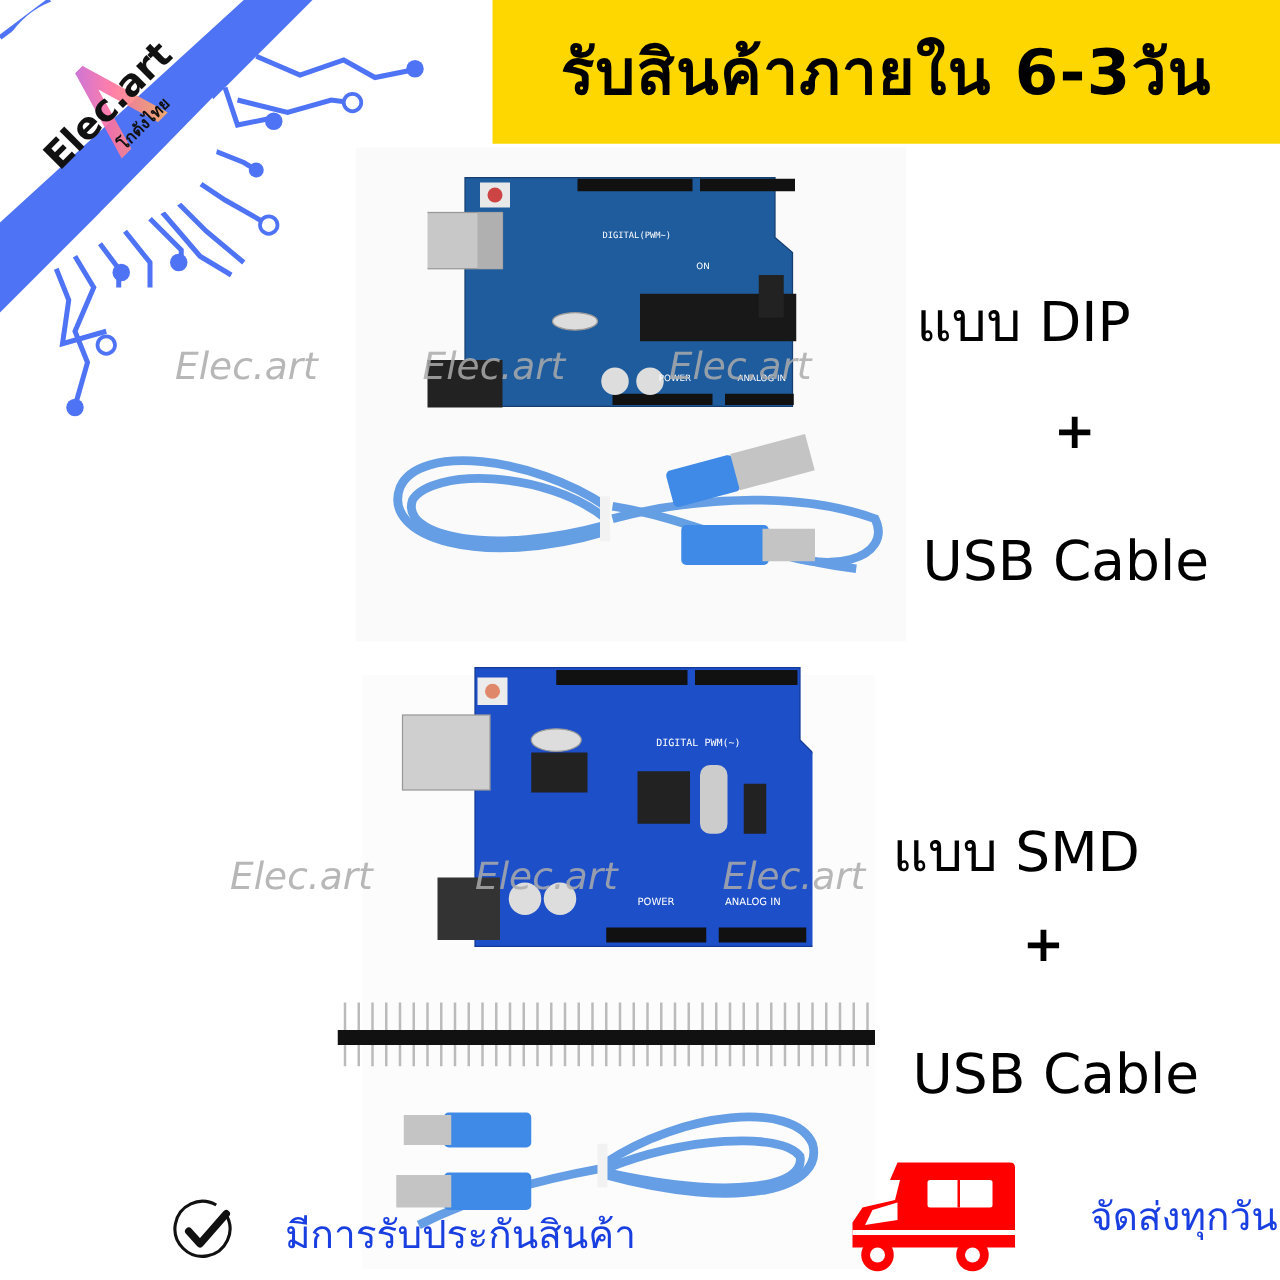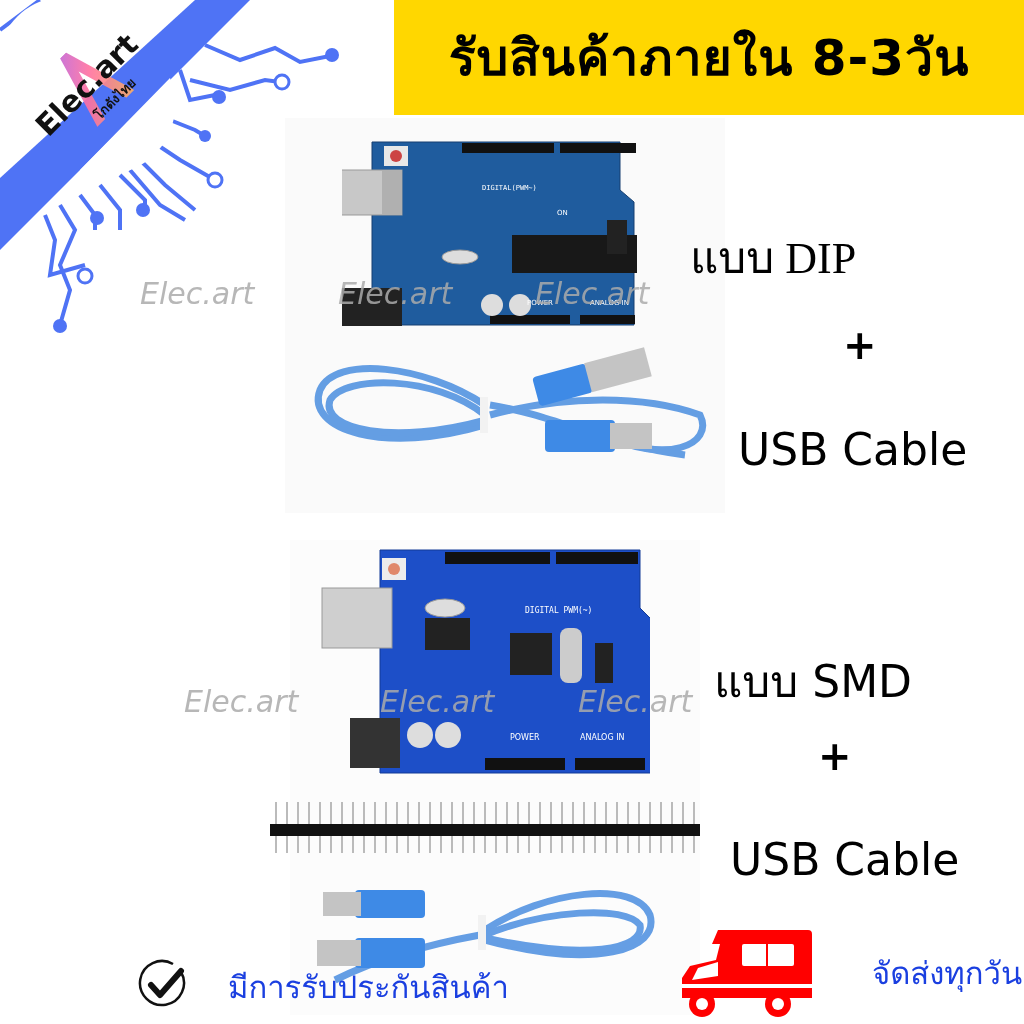--- a/index.html
+++ b/index.html
@@ -58,21 +58,21 @@
   </svg>
 </div>
 
 <div class="abs" style="left:22px;top:30px;width:140px;height:120px;transform:rotate(-45deg);transform-origin:70px 60px;">
   <div class="abs" style="left:45px;top:15px;width:55px;height:75px;background:linear-gradient(135deg,#a560f0,#ff70a0,#ffb060);clip-path:polygon(45% 0,60% 0,100% 100%,80% 100%,52% 30%,25% 100%,5% 100%);opacity:0.9;"></div>
   <div class="abs" style="left:0;top:35px;width:140px;text-align:center;font-family:'DejaVu Sans',sans-serif;font-weight:bold;font-size:30px;color:#111;">Elec.art</div>
   <div class="abs" style="left:45px;top:72px;width:70px;text-align:center;font-family:'DejaVu Sans',sans-serif;font-weight:bold;font-size:13px;color:#111;">โกดังไทย</div>
 </div>
 
 <div class="abs banner">
-  <span>รับสินค้าภายใน 8-3วัน</span>
+  <span>รับสินค้าภายใน 6-3วัน</span>
 </div>
 
 <div class="abs panel-bg"></div>
 <div class="abs panel-bg2"></div>
 
 <div class="abs" style="left:342px;top:140px;width:295px;height:195px;">
   <svg width="295" height="195" viewBox="0 0 295 195">
     <path d="M30 2 L278 2 L278 50 L292 62 L292 185 L30 185 Z" fill="#1f5c9e" stroke="#163f70" stroke-width="1"></path>
 
     <rect x="120" y="3" width="92" height="10" fill="#111"></rect>
@@ -115,25 +115,25 @@
     <rect x="230" y="35" width="55" height="30" rx="4" fill="#3e8ae6" transform="rotate(-15 257 50)"></rect>
     <rect x="282" y="20" width="62" height="30" fill="#c4c4c4" transform="rotate(-15 312 35)"></rect>
 
     <rect x="240" y="85" width="70" height="32" rx="4" fill="#3e8ae6"></rect>
     <rect x="305" y="88" width="42" height="26" fill="#c4c4c4"></rect>
 
     <rect x="175" y="62" width="8" height="36" fill="#f2f2f2"></rect>
   </svg>
 </div>
 
-<div class="abs label big" style="left:690px;top:222px;font-family:Liberation Serif, serif;">แบบ DIP</div>
+<div class="abs label big" style="left:733px;top:222px;">แบบ DIP</div>
 <div class="abs label plus" style="left:843px;top:322px;">+</div>
 <div class="abs label big" style="left:738px;top:424px;">USB Cable</div>
 
-<div class="abs" style="left:320px;top:548px;width:330px;height:230px;">
+<div class="abs" style="left:320px;top:532px;width:330px;height:230px;">
   <svg width="330" height="230" viewBox="0 0 330 230">
     <path d="M60 2 L320 2 L320 60 L332 72 L332 225 L60 225 Z" fill="#1d4fc8" stroke="#123a96"></path>
     <rect x="125" y="4" width="105" height="12" fill="#111"></rect>
     <rect x="236" y="4" width="82" height="12" fill="#111"></rect>
     <rect x="165" y="210" width="80" height="12" fill="#111"></rect>
     <rect x="255" y="210" width="70" height="12" fill="#111"></rect>
     <rect x="2" y="40" width="70" height="60" fill="#cfcfcf" stroke="#999"></rect>
     <rect x="62" y="10" width="24" height="22" fill="#ececec"></rect>
       <circle cx="74" cy="21" r="6" fill="#e0886a"></circle>
     <rect x="105" y="70" width="45" height="32" fill="#222"></rect>

